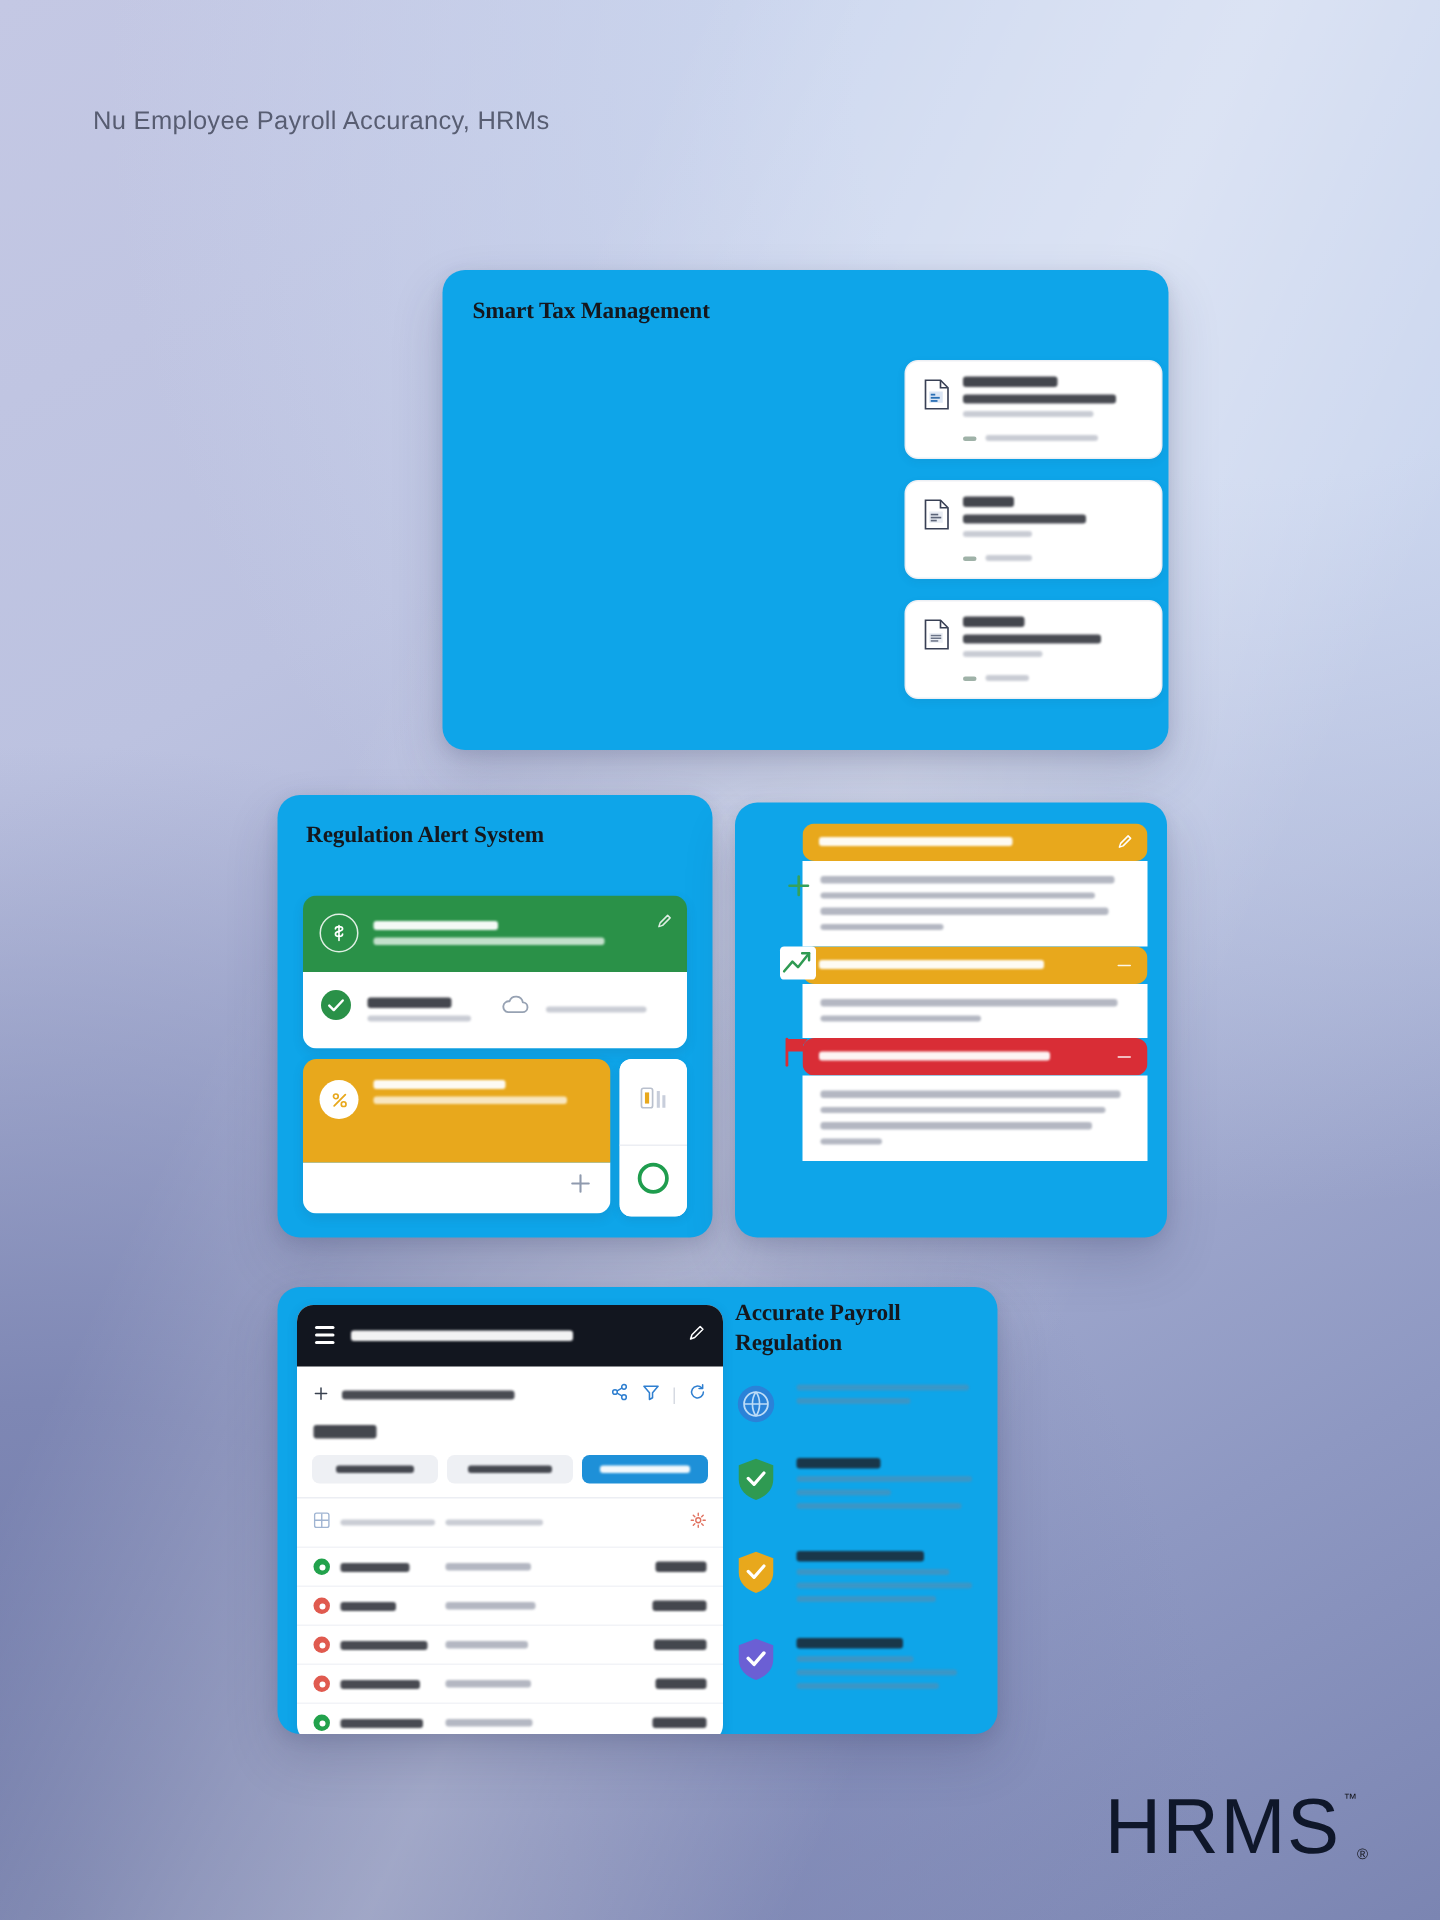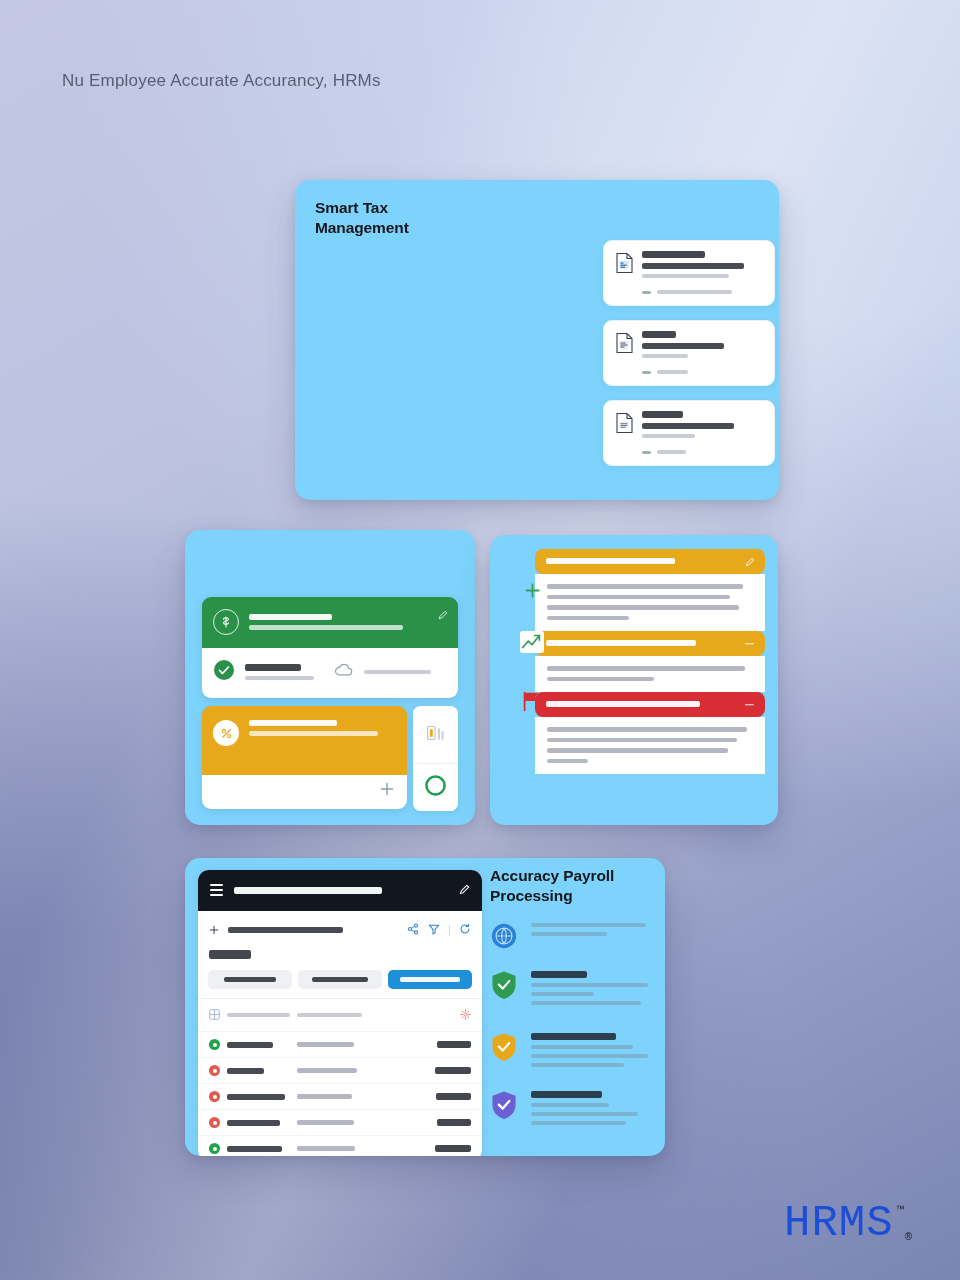--- a/index.html
+++ b/index.html
@@ -45,24 +45,25 @@
   }
   #headline .h3 {
     margin-top: 13px; font-size: 15px; color: #3e4356;
     letter-spacing: 0.6px; opacity: .72;
     filter: blur(.4px);
   }
 
   
   .panel {
     position: absolute;
-    background: #7dd3fc;
+    background: #0ea5e9;
     border-radius: 15px;
     box-shadow: 0 16px 34px rgba(44,52,92,.20), 0 3px 10px rgba(44,52,92,.13);
     overflow: hidden;
+    font-family: Liberation Serif, serif;
   }
   .panel-title {
     font-size: 15.5px; font-weight: bold; color: #15171d;
     line-height: 1.3; letter-spacing: -0.1px;
   }
 
   
   .tx { display: block; border-radius: 2px; }
   .tx.b   { background: #1c1f28; opacity: .80; height: 6px; }
   .tx.bb  { background: #1c1f28; opacity: .82; height: 7px; }
@@ -146,33 +147,33 @@
   .dash-right { position: absolute; left: 305px; top: 8px; width: 163px; }
   .feat { display: flex; gap: 11px; margin-bottom: 15px; }
   .feat .fi { width: 30px; flex: 0 0 30px; padding-top: 1px; }
   .feat .ft { flex: 1; display: flex; flex-direction: column; gap: 5px; padding-top: 2px; }
 
   
   #logo {
     position: absolute; right: 48px; bottom: 32px;
     display: flex; align-items: flex-start;
   }
-  #logo .mark { font-size: 44px; letter-spacing: 1px; color: #1d4ed8;
-                font-family: Liberation Mono, monospace; font-weight: 400; }
+  #logo .mark { font-size: 52px; letter-spacing: 1px; color: #0f172a;
+                font-family: Liberation Sans, sans-serif; font-weight: 400; }
   #logo .tm { font-size: 9px; color: #15171d; margin-top: 6px; margin-left: 2px; }
   #logo .rg { font-size: 10px; color: #15171d; align-self: flex-end; margin-bottom: 6px; }
 </style>
 </head>
 <body>
 
 <div id="stage"></div>
 <div id="sheen"></div>
 
 <div id="headline">
-  <div class="h2">Nu Employee Accurate  Accurancy,  HRMs</div>
+  <div class="h2">Nu Employee Payroll  Accurancy,  HRMs</div>
 </div>
 
 <div class="panel" id="panel-tax">
   <div class="head">
     <div class="panel-title">Smart Tax Management</div>
   </div>
 
   <div class="mini-card" style="top:60px;">
     <div class="doc-ico">
       <svg width="19" height="22" viewBox="0 0 19 22">
@@ -235,20 +236,23 @@
       <div class="mini-foot">
         <span class="dash"></span>
           <span class="tx gg fz" style="width:24%"></span>
       </div>
     </div>
   </div>
 
 </div>
 
 <div class="panel" id="panel-reg">
+  <div class="head">
+    <div class="panel-title">Regulation Alert System</div>
+  </div>
 
   <div class="banner" style="left:17px; top:67px; width:256px;
        box-shadow:0 3px 8px rgba(40,60,90,.12);">
     <div class="bh" style="background:#2a9148;">
       <div class="ring">
         <svg width="14" height="14" viewBox="0 0 14 14">
           <path d="M7 2v10M4.6 4.3c0-1 1-1.6 2.4-1.6s2.4.6 2.4 1.5-1 1.4-2.4 1.7-2.4.8-2.4 1.8 1 1.6 2.4 1.6 2.4-.6 2.4-1.6" fill="none" stroke="#fff" stroke-width="1.1" stroke-linecap="round"></path>
         </svg>
       </div>
       <div class="btxt">
@@ -558,21 +562,21 @@
             <span class="tx g fz" style="width:68%"></span>
           </span>
         <span class="c3">
             <span class="tx bb fz" style="width:36px"></span>
           </span>
       </div>
     </div>
   </div>
 
   <div class="dash-right">
-    <div class="panel-title" style="margin-bottom:15px;">Accuracy Payroll Processing</div>
+    <div class="panel-title" style="margin-bottom:15px;">Accurate Payroll Regulation</div>
 
     <div class="feat">
       <span class="fi">
         <svg width="28" height="28" viewBox="0 0 30 30">
           <circle cx="15" cy="15" r="13" fill="#2a82d8"></circle>
           <circle cx="15" cy="15" r="8.5" fill="none" stroke="#bcdcf7" stroke-width="1.3"></circle>
           <path d="M15 6.5c-3.4 4.6-3.4 12.4 0 17M15 6.5c3.4 4.6 3.4 12.4 0 17M6.6 15h16.8" fill="none" stroke="#bcdcf7" stroke-width="1.2"></path>
         </svg>
       </span>
       <span class="ft">

